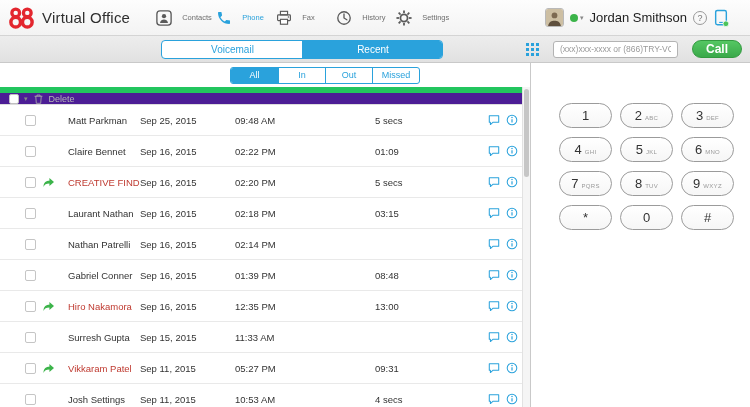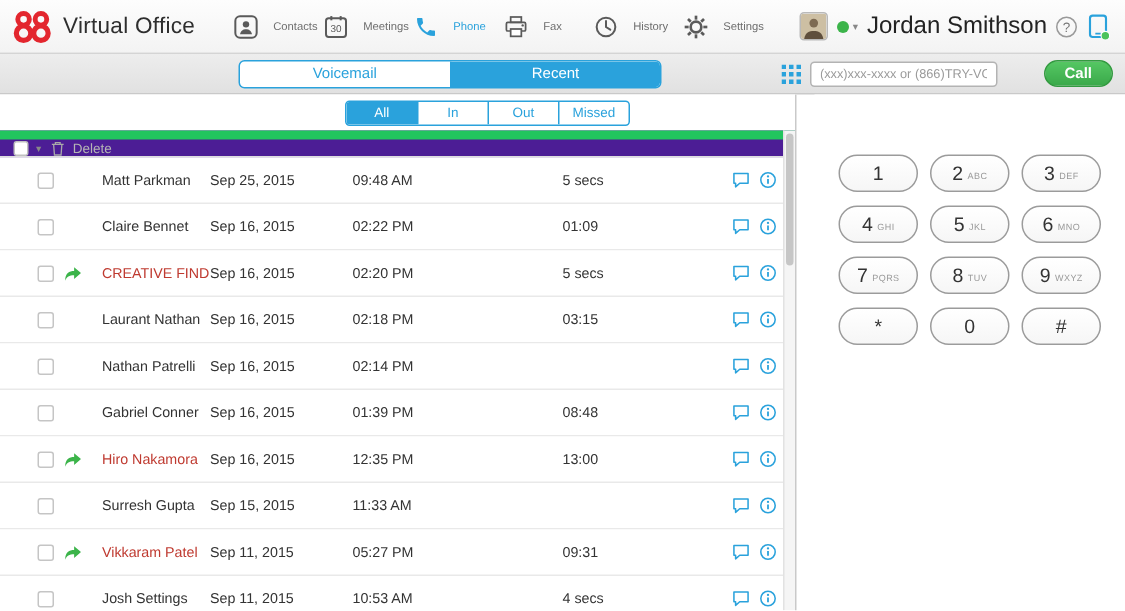--- a/index.html
+++ b/index.html
@@ -1,60 +1,60 @@
 <!DOCTYPE html>
 <html><head>
 <meta charset="utf-8">
 <style>
   * { box-sizing: border-box; margin: 0; padding: 0; }
   html,body { width:750px; height:407px; overflow:hidden; background:#fff;
     font-family:"Liberation Sans", sans-serif; }
 
   
-  .topbar { height:36px; display:flex; align-items:center; padding:0 10px 0 8px;
+  .topbar { height:36px; display:flex; align-items:center; padding:0 21px 0 8px;
     background:linear-gradient(#fdfdfd,#f3f3f3); border-bottom:1px solid #d4d4d4; }
   .brand { display:flex; align-items:center; gap:7px; }
   .logo svg { width:27px; height:24px; display:block; }
   .app-title { font-size:15px; color:#2e2e2e; letter-spacing:.2px; }
   .main-nav { display:flex; gap:14px; margin-left:26px; }
   .nav-item { width:46px; display:flex; flex-direction:row; align-items:center; gap:10px;
     cursor:pointer; color:#5a5a5a; }
   .nav-item .icon { height:16px; color:#5a5a5a; }
   .nav-item .icon svg { width:16px; height:16px; display:block; }
   .nav-label { font-size:7.5px; color:#6e6e6e; }
   .nav-item.active .icon, .nav-item.active .nav-label { color:#2aa2dc; }
   .user-area { margin-left:auto; display:flex; align-items:center; gap:6px; }
   .avatar { width:19px; height:19px; border-radius:3px; overflow:hidden; border:1px solid #b9b9b9; }
   .avatar svg { display:block; width:100%; height:100%; }
   .presence { display:flex; align-items:center; gap:2px; }
   .dot { width:8px; height:8px; border-radius:50%; background:#3cb44a; display:inline-block; }
   .caret-s { font-size:7px; color:#888; }
-  .user-name { font-size:16px; color:#222; }
+  .user-name { font-size:13px; color:#222; }
   .help { width:14px; height:14px; border:1px solid #999; border-radius:50%; color:#777;
     font-size:9px; line-height:12px; text-align:center; }
   .device svg { width:16px; height:18px; display:block; }
 
   
   .toolbar { height:27px; display:flex; align-items:center;
     background:linear-gradient(#ededed,#e1e1e1); border-bottom:1px solid #c9c9c9; }
   .toolbar-left { width:531px; display:flex; justify-content:center; padding-left:85px; }
   .segmented { display:flex; border:1px solid #2aa2dc; border-radius:4px; overflow:hidden; background:#fff; }
   .seg { height:17px; line-height:17px; font-size:10px; color:#2aa2dc; text-align:center; cursor:pointer; }
   .main-tabs .seg { width:140px; }
   .seg.active { background:#2aa2dc; color:#fff; }
   .seg + .seg { border-left:1px solid #2aa2dc; }
-  .toolbar-right { flex:1; display:flex; align-items:center; gap:6px; padding:0 8px 0 6px; }
+  .toolbar-right { flex:1; display:flex; align-items:center; gap:14px; padding:0 8px 0 6px; }
   .grid-ic { display:block; cursor:pointer; }
   .grid-ic svg { width:13px; height:13px; display:block; }
   .dial-input { flex:1; height:17px; border:1px solid #b3b3b3; border-radius:3px; font-size:8.5px;
     color:#444; padding:0 6px; font-family:inherit; background:#fff; min-width:0; }
   .dial-input::placeholder { color:#9a9a9a; }
   .call-btn { height:18px; padding:0 13px; border-radius:10px; border:1px solid #339a40;
-    background:linear-gradient(#55c763,#3aa94a); color:#fff; font-size:10px; font-weight:bold;
-    font-family:inherit; cursor:pointer;margin-left:25px; }
+    background:linear-gradient(#55c763,#3aa94a); color:#fff; font-size:12px; font-weight:bold;
+    font-family:inherit; cursor:pointer; }
 
   
   .content { display:flex; height:344px;gap:12px; }
   .left-pane { width:531px; border-right:1px solid #c9c9c9; position:relative; background:#fff; overflow:hidden; }
   .filter-row { height:24px; display:flex; align-items:center; justify-content:center; padding-left:120px; }
   .filters { border-radius:3px; }
   .filters .seg { width:47px; height:15px; line-height:15px; font-size:9px; }
 
   .list-toolbar { height:18px; background:#4c1d95; border-top:6px solid #22c55e; border-bottom:1px solid #ddd;
     display:flex; align-items:center; padding-left:9px; gap:5px; color:#b5b5b5; }
@@ -112,31 +112,20 @@
         <div class="nav-item">
           <span class="icon ic">
             <svg viewBox="0 0 18 18">
               <rect x="1" y="1" width="16" height="16" rx="3.5" fill="none" stroke="currentColor" stroke-width="1.5"></rect>
               <circle cx="9" cy="7" r="2.4" fill="currentColor"></circle>
               <path d="M4.5 14.5c.6-2.8 2.4-3.8 4.5-3.8s3.9 1 4.5 3.8z" fill="currentColor"></path>
             </svg>
           </span>
           <span class="nav-label">Contacts</span>
         </div>
-        <div class="nav-item">
-          <span class="icon ic">
-            <svg viewBox="0 0 18 18">
-              <rect x="1.5" y="2.5" width="15" height="14" rx="2" fill="none" stroke="currentColor" stroke-width="1.5"></rect>
-              <line x1="5.5" y1="0.8" x2="5.5" y2="4" stroke="currentColor" stroke-width="1.5"></line>
-              <line x1="12.5" y1="0.8" x2="12.5" y2="4" stroke="currentColor" stroke-width="1.5"></line>
-              <text x="9" y="13" font-size="7.5" text-anchor="middle" fill="currentColor">30</text>
-            </svg>
-          </span>
-          <span class="nav-label">Meetings</span>
-        </div>
         <div class="nav-item active">
           <span class="icon ic">
             <svg viewBox="0 0 24 24">
               <path d="M6.62 10.79c1.44 2.83 3.76 5.14 6.59 6.59l2.2-2.21c.27-.27.67-.36 1.02-.24 1.12.37 2.33.57 3.57.57.55 0 1 .45 1 1V20c0 .55-.45 1-1 1-9.39 0-17-7.61-17-17 0-.55.45-1 1-1h3.5c.55 0 1 .45 1 1 0 1.25.2 2.45.57 3.57.11.35.03.74-.25 1.02l-2.2 2.2z" fill="currentColor"></path>
             </svg>
           </span>
           <span class="nav-label">Phone</span>
         </div>
         <div class="nav-item">
           <span class="icon ic">

